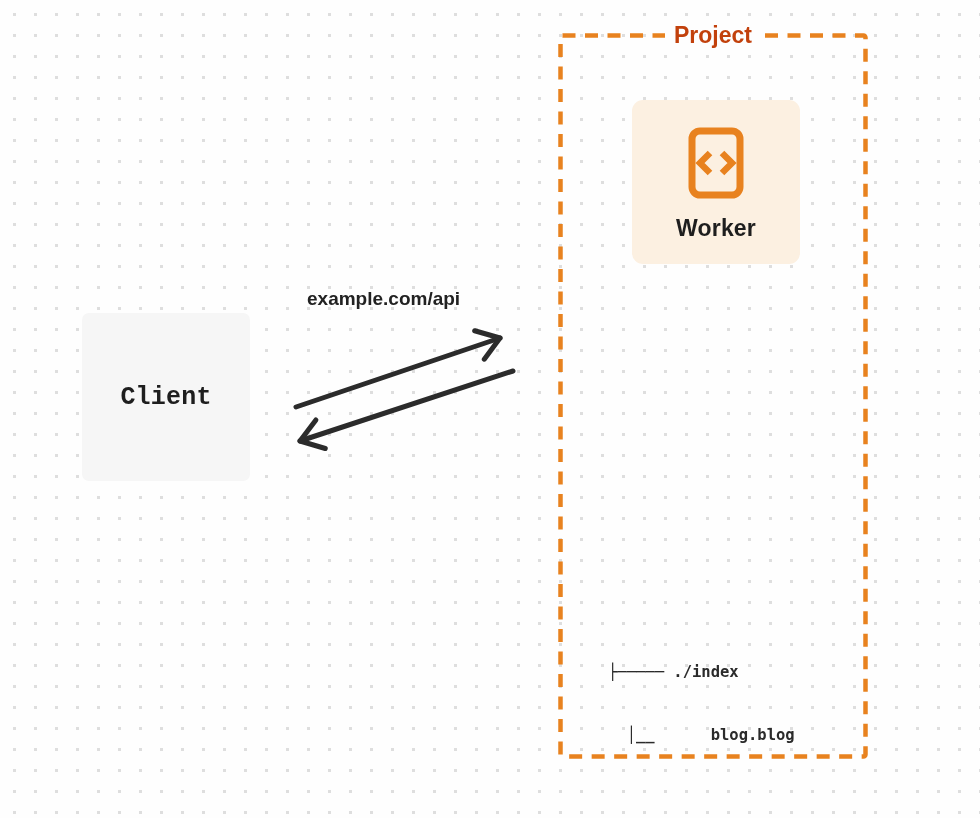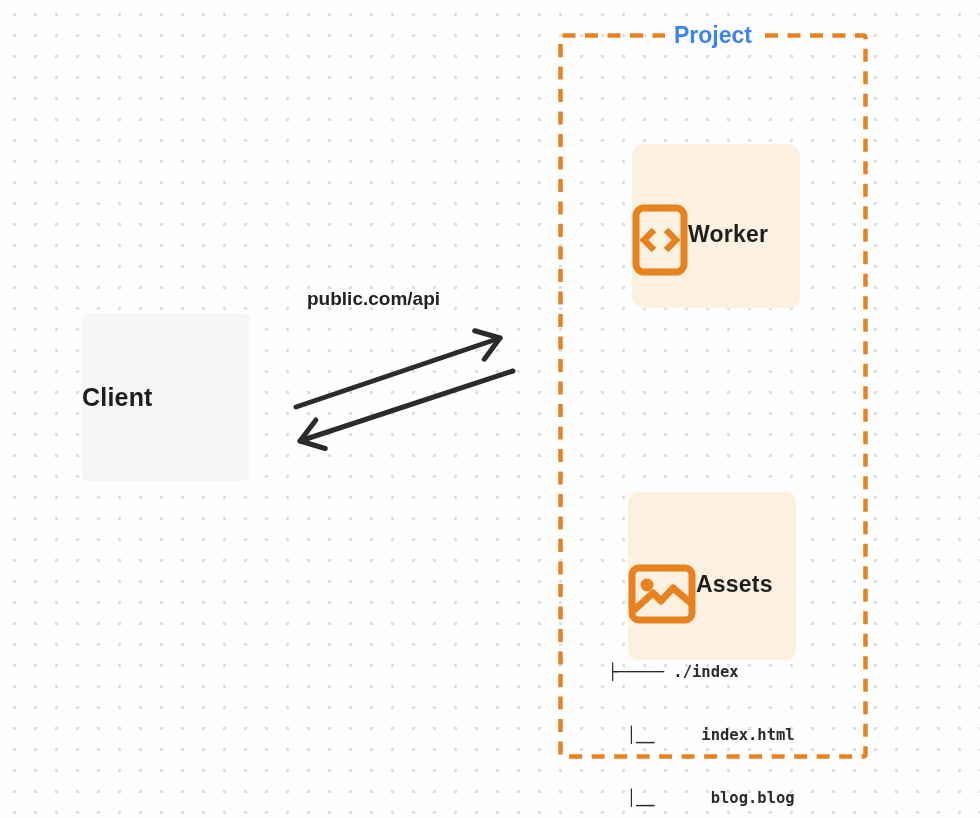--- a/index.html
+++ b/index.html
@@ -13,21 +13,21 @@
     overflow:hidden;
     background-color:#FEFEFE;
     background-image:radial-gradient(circle, #DEDEDE 1.6px, rgba(0,0,0,0) 1.9px);
     background-size:21px 21px;
     background-position:4px 4px;
   }
   
   .client-box{
     position:absolute;left:82px;top:313px;width:168px;height:168px;
     background:#F6F6F6;border-radius:7px;
-    display:flex;align-items:center;justify-content:flex-start;
+    display:flex;align-items:center;justify-content:center;font-family:Liberation Mono, monospace;
   }
   .client-box .label{
     font-size:25px;font-weight:bold;color:#1E1E1E;letter-spacing:.2px;
   }
   
   .request-label{
     position:absolute;left:307px;top:288px;width:180px;
     font-size:19px;font-weight:bold;color:#222222;
   }
   
@@ -35,27 +35,27 @@
     position:absolute;left:0;top:0;width:980px;height:818px;pointer-events:none;
   }
   
   .project-box{
     position:absolute;left:558px;top:33px;width:310px;height:726px;
   }
   .project-box svg.frame{position:absolute;left:0;top:0;}
   .project-label{
     position:absolute;top:-12px;left:50%;transform:translateX(-50%);
     background:#FEFEFE;padding:0 9px;
-    font-size:23px;font-weight:bold;color:#3b82f6;white-space:nowrap;
+    font-size:23px;font-weight:bold;color:#c2410c;white-space:nowrap;
     line-height:28px;
   }
   
   .card{
     position:absolute;background:#FCF0E1;border-radius:11px;
-    display:flex;flex-direction:row;align-items:center;margin-top:44px;
+    display:flex;flex-direction:column;align-items:center;
   }
   .card-worker{left:632px;top:100px;width:168px;height:164px;}
   .card-assets{left:628px;top:448px;width:168px;height:168px;}
   .card .icon{flex:0 0 auto;}
   .card-worker .icon{margin-top:27px;}
   .card-assets .icon{margin-top:35px;}
   .card .card-label{
     margin-top:16px;
     font-size:23px;font-weight:bold;color:#1E1E1E;letter-spacing:.2px;
   }
@@ -69,21 +69,21 @@
 </style>
 </head>
 <body>
 
 <div class="canvas">
 
   <div class="client-box">
     <span class="label">Client</span>
   </div>
 
-  <div class="request-label">public.com/api</div>
+  <div class="request-label">example.com/api</div>
 
   <svg class="arrows" width="980" height="818" viewBox="0 0 980 818">
     <defs>
       <marker id="chev" viewBox="0 0 10 12" refX="8" refY="6" markerWidth="7" markerHeight="8" orient="auto">
         <path d="M1.5 1.5 L8 6 L1.5 10.5" fill="none" stroke="#2B2B2B" stroke-width="1.5" stroke-linecap="round" stroke-linejoin="round"></path>
       </marker>
     </defs>
     <path d="M296 407 L500 338" fill="none" stroke="#2B2B2B" stroke-width="5" stroke-linecap="round" marker-end="url(#chev)"></path>
     <path d="M513 371 L300 441" fill="none" stroke="#2B2B2B" stroke-width="5" stroke-linecap="round" marker-end="url(#chev)"></path>
   </svg>
@@ -97,34 +97,20 @@
 
   <div class="card card-worker">
     <svg class="icon" width="56" height="72" viewBox="0 0 56 72">
       <rect x="4" y="4" width="48" height="64" rx="8" fill="none" stroke="#E8821F" stroke-width="7" stroke-linejoin="round"></rect>
       <polyline points="22,26 12,36 22,46" fill="none" stroke="#E8821F" stroke-width="6.5" stroke-linejoin="miter"></polyline>
       <polyline points="34,26 44,36 34,46" fill="none" stroke="#E8821F" stroke-width="6.5" stroke-linejoin="miter"></polyline>
     </svg>
     <div class="card-label">Worker</div>
   </div>
 
-  <div class="card card-assets">
-    <svg class="icon" width="68" height="60" viewBox="0 0 68 60">
-      <defs>
-        <clipPath id="imgclip">
-            <rect x="4" y="4" width="60" height="52" rx="7"></rect>
-          </clipPath>
-      </defs>
-      <rect x="4" y="4" width="60" height="52" rx="7" fill="none" stroke="#E8821F" stroke-width="7" stroke-linejoin="round"></rect>
-      <circle cx="19" cy="21" r="6.5" fill="#E8821F"></circle>
-      <polyline points="4,48 25,29 33,37 45,24 64,40" fill="none" stroke="#E8821F" stroke-width="7" stroke-linejoin="round" stroke-linecap="round" clip-path="url(#imgclip)"></polyline>
-    </svg>
-    <div class="card-label">Assets</div>
-  </div>
 
   <div class="file-tree">
     <div>├───── ./index</div>
-    <div>  │__     index.html</div>
     <div>  │__      blog.blog</div>
     
   </div>
 
 </div>
 
 </body></html>

